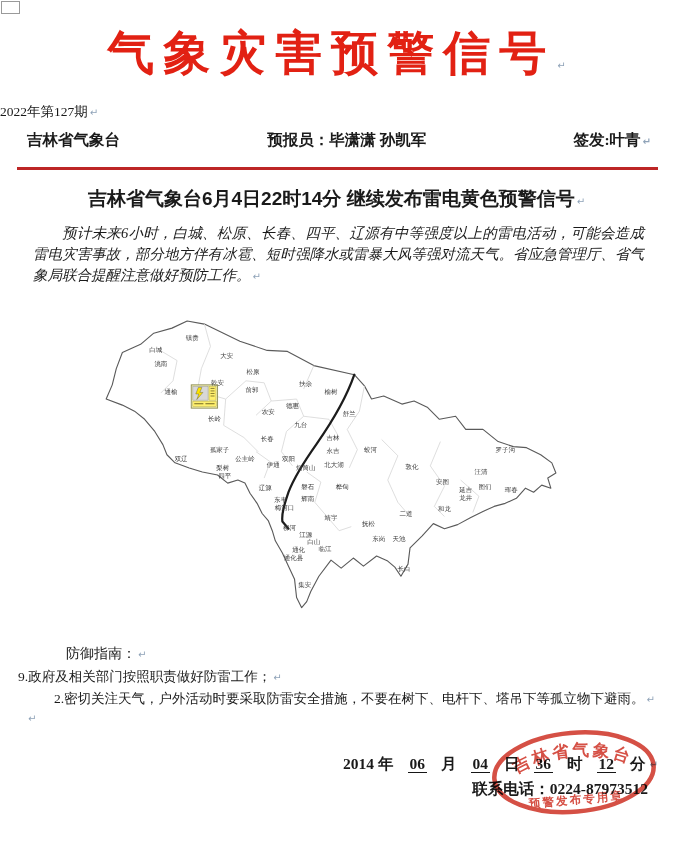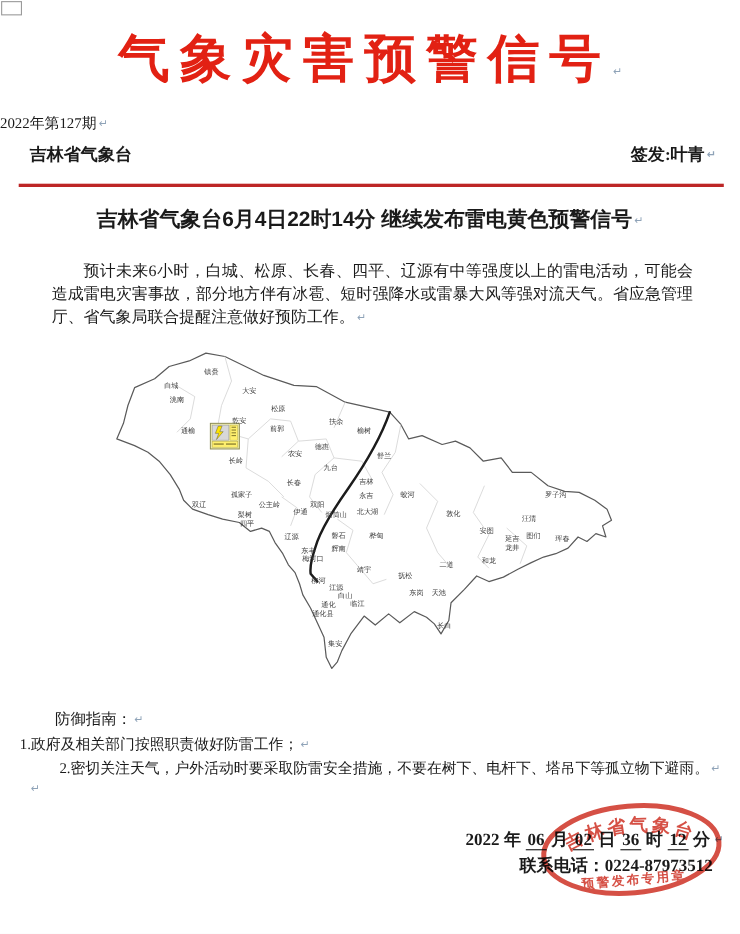--- a/index.html
+++ b/index.html
@@ -9,32 +9,32 @@
   .title-row{position:absolute;top:22px;left:0;right:0;text-align:center;}
   .doc-title{font-size:47px;font-weight:bold;color:#e22113;letter-spacing:9px;
              font-family:"Liberation Serif","DejaVu Serif",serif;}
   .pm{font-size:10px;color:#8fa3b8;font-family:"DejaVu Sans",sans-serif;vertical-align:middle;margin-left:2px;}
   .issue-row{position:absolute;top:103px;left:0;right:0;text-align:left;font-size:13.5px;}
   .header-row{position:absolute;top:130px;left:27px;right:22px;display:flex;justify-content:space-between;
               font-size:15.5px;font-weight:bold;}
   .red-rule{position:absolute;top:167px;left:17px;right:15px;height:3px;background:#bd2626;}
   .headline-row{position:absolute;top:186px;left:0;right:0;text-align:center;}
   .headline{font-size:19px;font-weight:bold;font-family:"Liberation Sans","DejaVu Sans",sans-serif;}
-  .body-par{position:absolute;top:219px;left:29px;right:25px;margin:18px;font-size:14.5px;line-height:21px;
-            text-align:justify;text-indent:2em;}
+  .body-par{position:absolute;top:219px;left:29px;right:25px;margin:4px;font-size:14.5px;line-height:21px;
+            text-align:justify;text-indent:2em;font-style:italic;}
   .map-wrap{position:absolute;left:96px;top:318px;width:466px;height:314px;}
   .map-wrap svg{display:block;}
   #map-labels text{font-size:6.4px;fill:#3c3c3c;text-anchor:middle;
                    font-family:"Liberation Sans","DejaVu Sans",sans-serif;}
-  .guide-heading{position:absolute;left:14px;top:645px;font-size:14px;padding-left:36px;}
+  .guide-heading{position:absolute;left:30px;top:645px;font-size:14px;padding-left:36px;}
   .guide-item1{position:absolute;left:18px;top:668px;font-size:13.5px;}
   .guide-item2{position:absolute;left:18px;top:690px;right:18px;font-size:13.5px;text-align:right;}
   .lone-pm{position:absolute;left:26px;top:708px;}
   .footer{position:absolute;right:15px;top:752px;text-align:right;font-weight:bold;font-size:15.5px;line-height:24px;z-index:1;}
-  .footer .num{border-bottom:1.5px solid #161616;padding:0 2px;margin:0 2px;}
+  .footer .num{border-bottom:1.5px solid #161616;padding:0 2px;margin:0 12px;}
   .footer .seg{margin:0 2px;}
   .phone-line{padding-right:10px;}
   .stamp{position:absolute;left:486px;top:726px;width:182px;height:92px;transform:rotate(-5deg);
          opacity:.88;mix-blend-mode:multiply;z-index:2;pointer-events:none;}
   .stamp text{font-weight:bold;font-family:"Liberation Serif","DejaVu Serif",serif;}
 </style>
 </head>
 <body>
 
 <div class="page">
@@ -44,20 +44,21 @@
   <div class="title-row">
     <span class="doc-title">气象灾害预警信号</span><span class="pm">↵</span>
   </div>
 
   <div class="issue-row">
     <span>2022年第127期</span><span class="pm">↵</span>
   </div>
 
   <div class="header-row">
     <span>吉林省气象台</span>
+    <span>预报员：毕潇潇 孙凯军</span>
     <span><span>签发:叶青</span><span class="pm">↵</span></span>
   </div>
 
   <div class="red-rule"></div>
 
   <div class="headline-row">
     <span class="headline">吉林省气象台6月4日22时14分 继续发布雷电黄色预警信号</span><span class="pm">↵</span>
   </div>
 
   <p class="body-par">
@@ -145,32 +146,32 @@
           <text x="304" y="250">长白</text>
           <text x="206" y="266">集安</text>
         </g>
     </svg>
   </div>
 
   <div class="guide-heading">
     <span>防御指南：</span><span class="pm">↵</span>
   </div>
   <div class="guide-item1">
-    <span>1.政府及相关部门按照职责做好防雷工作；</span><span class="pm">↵</span>
+    <span>9.政府及相关部门按照职责做好防雷工作；</span><span class="pm">↵</span>
   </div>
   <div class="guide-item2">
     <span>2.密切关注天气，户外活动时要采取防雷安全措施，不要在树下、电杆下、塔吊下等孤立物下避雨。</span><span class="pm">↵</span>
   </div>
   <div class="lone-pm">
     <span class="pm">↵</span>
   </div>
 
   <div class="footer">
     <div class="date-line">
-      <span class="seg">2022</span><span class="seg">年</span><span class="num">06</span><span class="seg">月</span><span class="num">02</span><span class="seg">日</span><span class="num">36</span><span class="seg">时</span><span class="num">12</span><span class="seg">分</span><span class="pm">↵</span>
+      <span class="seg">2014</span><span class="seg">年</span><span class="num">06</span><span class="seg">月</span><span class="num">04</span><span class="seg">日</span><span class="num">36</span><span class="seg">时</span><span class="num">12</span><span class="seg">分</span><span class="pm">↵</span>
     </div>
     <div class="phone-line">
       <span>联系电话：</span><span>0224-87973512</span>
     </div>
   </div>
 
   <svg class="stamp" viewBox="0 0 180 88">
     <defs>
       <path id="seal-top-arc" d="M 14 58 A 74 36 0 0 1 160 58" fill="none"></path>
     </defs>

